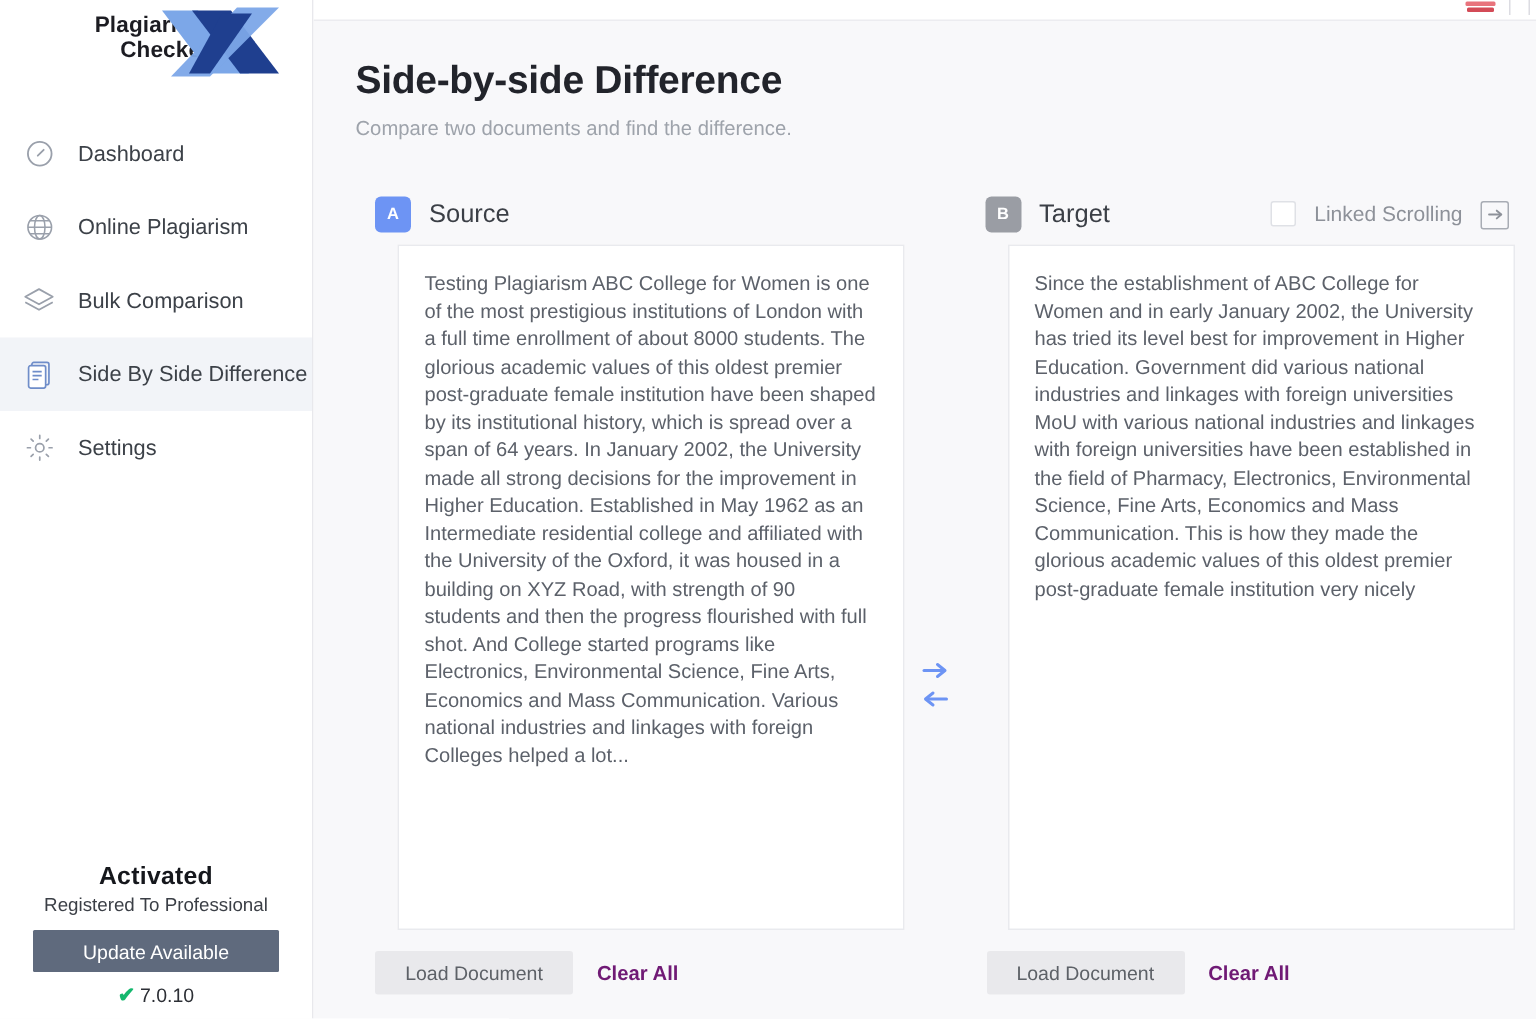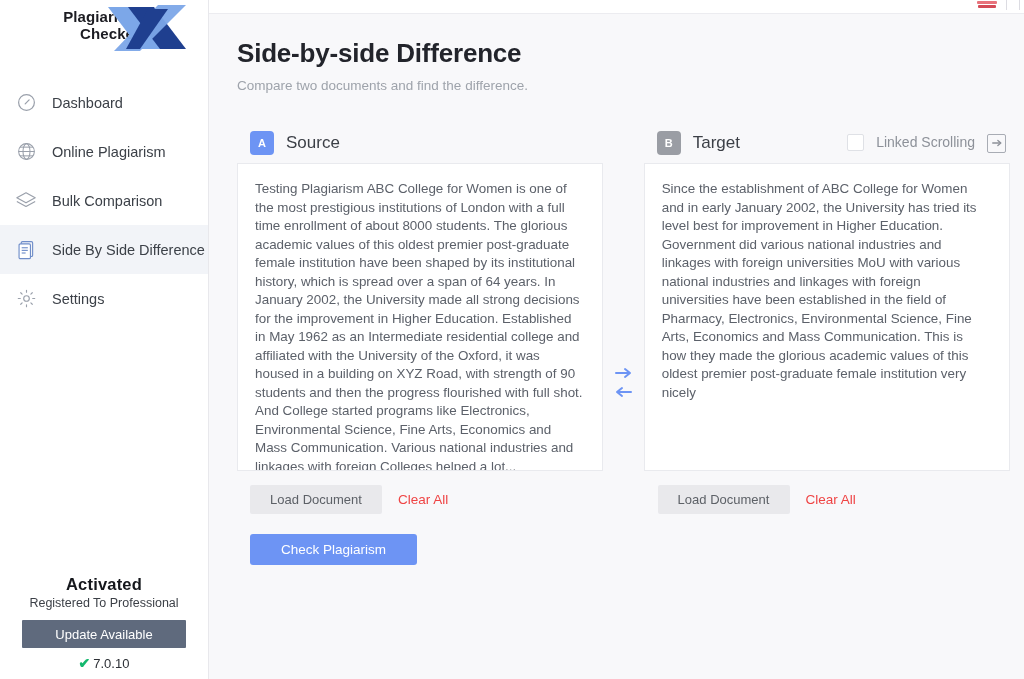--- a/index.html
+++ b/index.html
@@ -209,25 +209,26 @@
   .export-icon {
     width: 19px; height: 19px;
     border: 1.5px solid #a8acb4;
     border-radius: 2px;
     display: flex; align-items: center; justify-content: center;
     cursor: pointer;
     color: #8d9199;
   }
 
   .textbox {
-    height: 308px;
+    height: 457px;
     background: #ffffff;
     border: 1px solid #e9eaee;
     padding: 16px 18px 16px 17px;
     overflow: hidden;
+    margin-left: 28px;
   }
   .textbox p {
     font-size: 13.4px;
     line-height: 18.5px;
     color: #5c616a;
     white-space: pre-wrap;
   }
 
   .swap {
     width: 42px;
@@ -254,22 +255,23 @@
     background: #e9e9ec;
     border: none;
     color: #5d6167;
     font-size: 13px;
     font-family: "Liberation Sans", sans-serif;
     border-radius: 2px;
     cursor: pointer;
   }
   .clear-link {
     font-size: 13.5px;
-    color: #ef4444;
-    cursor: pointer;
+    color: #701a75;
+    cursor: pointer;
+    font-weight: bold;
   }
   .check-btn {
     margin-top: 20px;
     margin-left: 13px;
     width: 167px; height: 31px;
     background: #6d94f4;
     border: none;
     color: #ffffff;
     font-size: 13.5px;
     font-family: "Liberation Sans", sans-serif;

